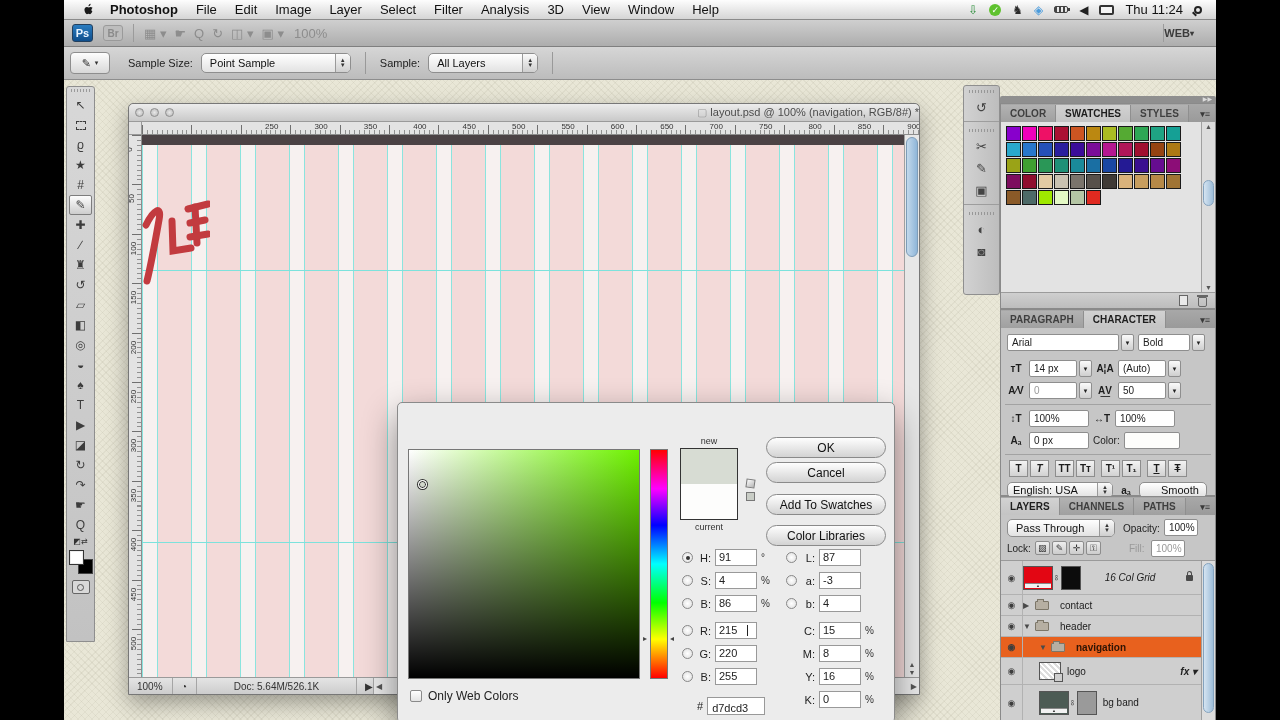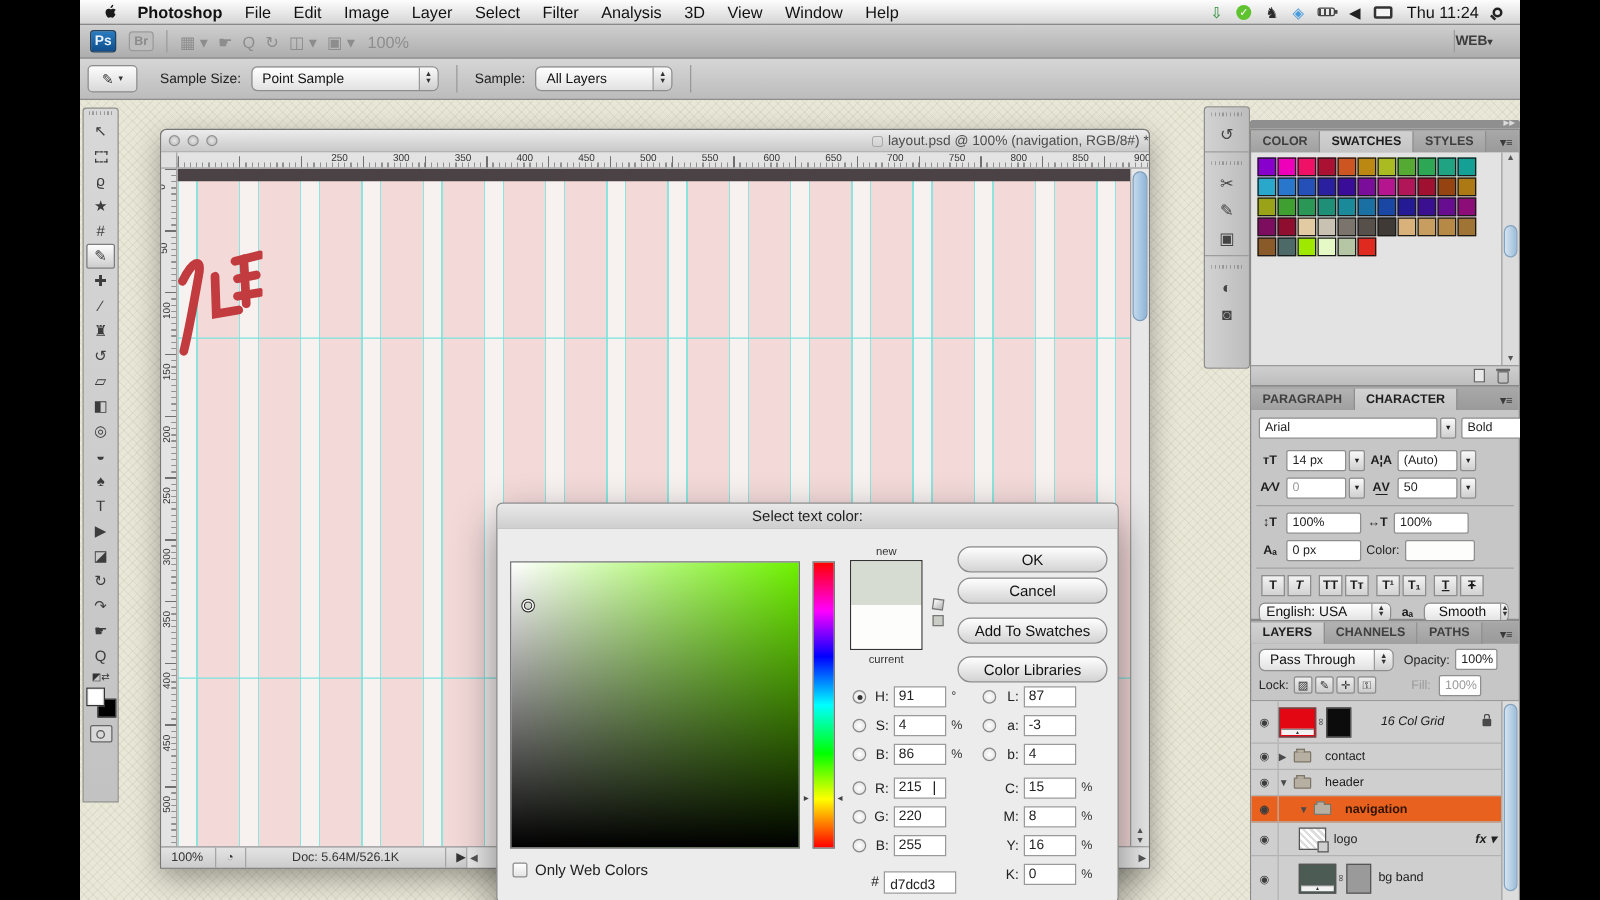--- a/index.html
+++ b/index.html
@@ -451,21 +451,21 @@
         </div>
       </div>
 
       <div class="panel" id="char-panel" style="top:213px;height:187px;">
         <div class="tabbar" id="ch-tabs">
             <span class="tab">PARAGRAPH</span>
             <span class="tab active">CHARACTER</span>
             <span class="panel-menu">▾≡</span>
           </div>
         <div class="cp-row" style="left:6px;top:24px;">
-          <span class="cp-field" style="width:143px;text-align:center;">Arial</span>
+          <span class="cp-field" style="width:112px;text-align:center;">Arial</span>
           <span class="cp-drop">▼</span>
           <span class="cp-field" style="width:52px;">Bold</span>
           <span class="cp-drop">▼</span>
         </div>
         <div class="cp-row" style="left:6px;top:50px;">
           <span class="cp-ic">тT</span>
           <span class="cp-field" style="width:48px;">14 px</span>
           <span class="cp-drop">▼</span>
           <span class="cp-ic">A¦A</span>
           <span class="cp-field" style="width:48px;">(Auto)</span>
@@ -503,21 +503,21 @@
             <span class="tbtn un">T</span>
             <span class="tbtn st">Ŧ</span>
           </div>
         <div class="cp-row" style="left:6px;top:172px;">
           <span class="mac-select" style="width:106px;height:16px;">
             <span class="val" style="padding:0 5px;">English: USA</span>
               <span class="step">▲<br>▼</span>
           </span>
           <span class="cp-ic">aₐ</span>
           <span class="mac-select" style="width:68px;height:16px;">
-            <span class="val" style="padding:0 11px;">Smooth</span>
+            <span class="val" style="padding:0 21px;">Smooth</span>
               <span class="step">▲<br>▼</span>
           </span>
         </div>
       </div>
 
       <div class="panel" style="top:400px;height:314px;">
         <div class="tabbar" id="ly-tabs">
             <span class="tab active">LAYERS</span>
             <span class="tab">CHANNELS</span>
             <span class="tab">PATHS</span>
@@ -598,21 +598,20 @@
           </div>
         <div id="lp-scroll">
           <span id="lp-thumb"></span>
 
         </div>
 
       </div>
     </div>
 
     <div id="dialog">
-      <div id="dlg-title">Select text color:</div>
       <div id="colorfield">
         <span id="cf-marker"></span>
       </div>
       <div id="huebar"></div>
       <span class="hue-mk" style="left:245px;">▸</span>
       <span class="hue-mk" style="left:272px;">◂</span>
       <div id="nc-label-new">new</div>
       <div id="nc-swatch">
         <div id="nc-new" style="background: rgb(215, 220, 211);"></div>
         <div id="nc-cur" style="background: rgb(253, 253, 252);"></div>

